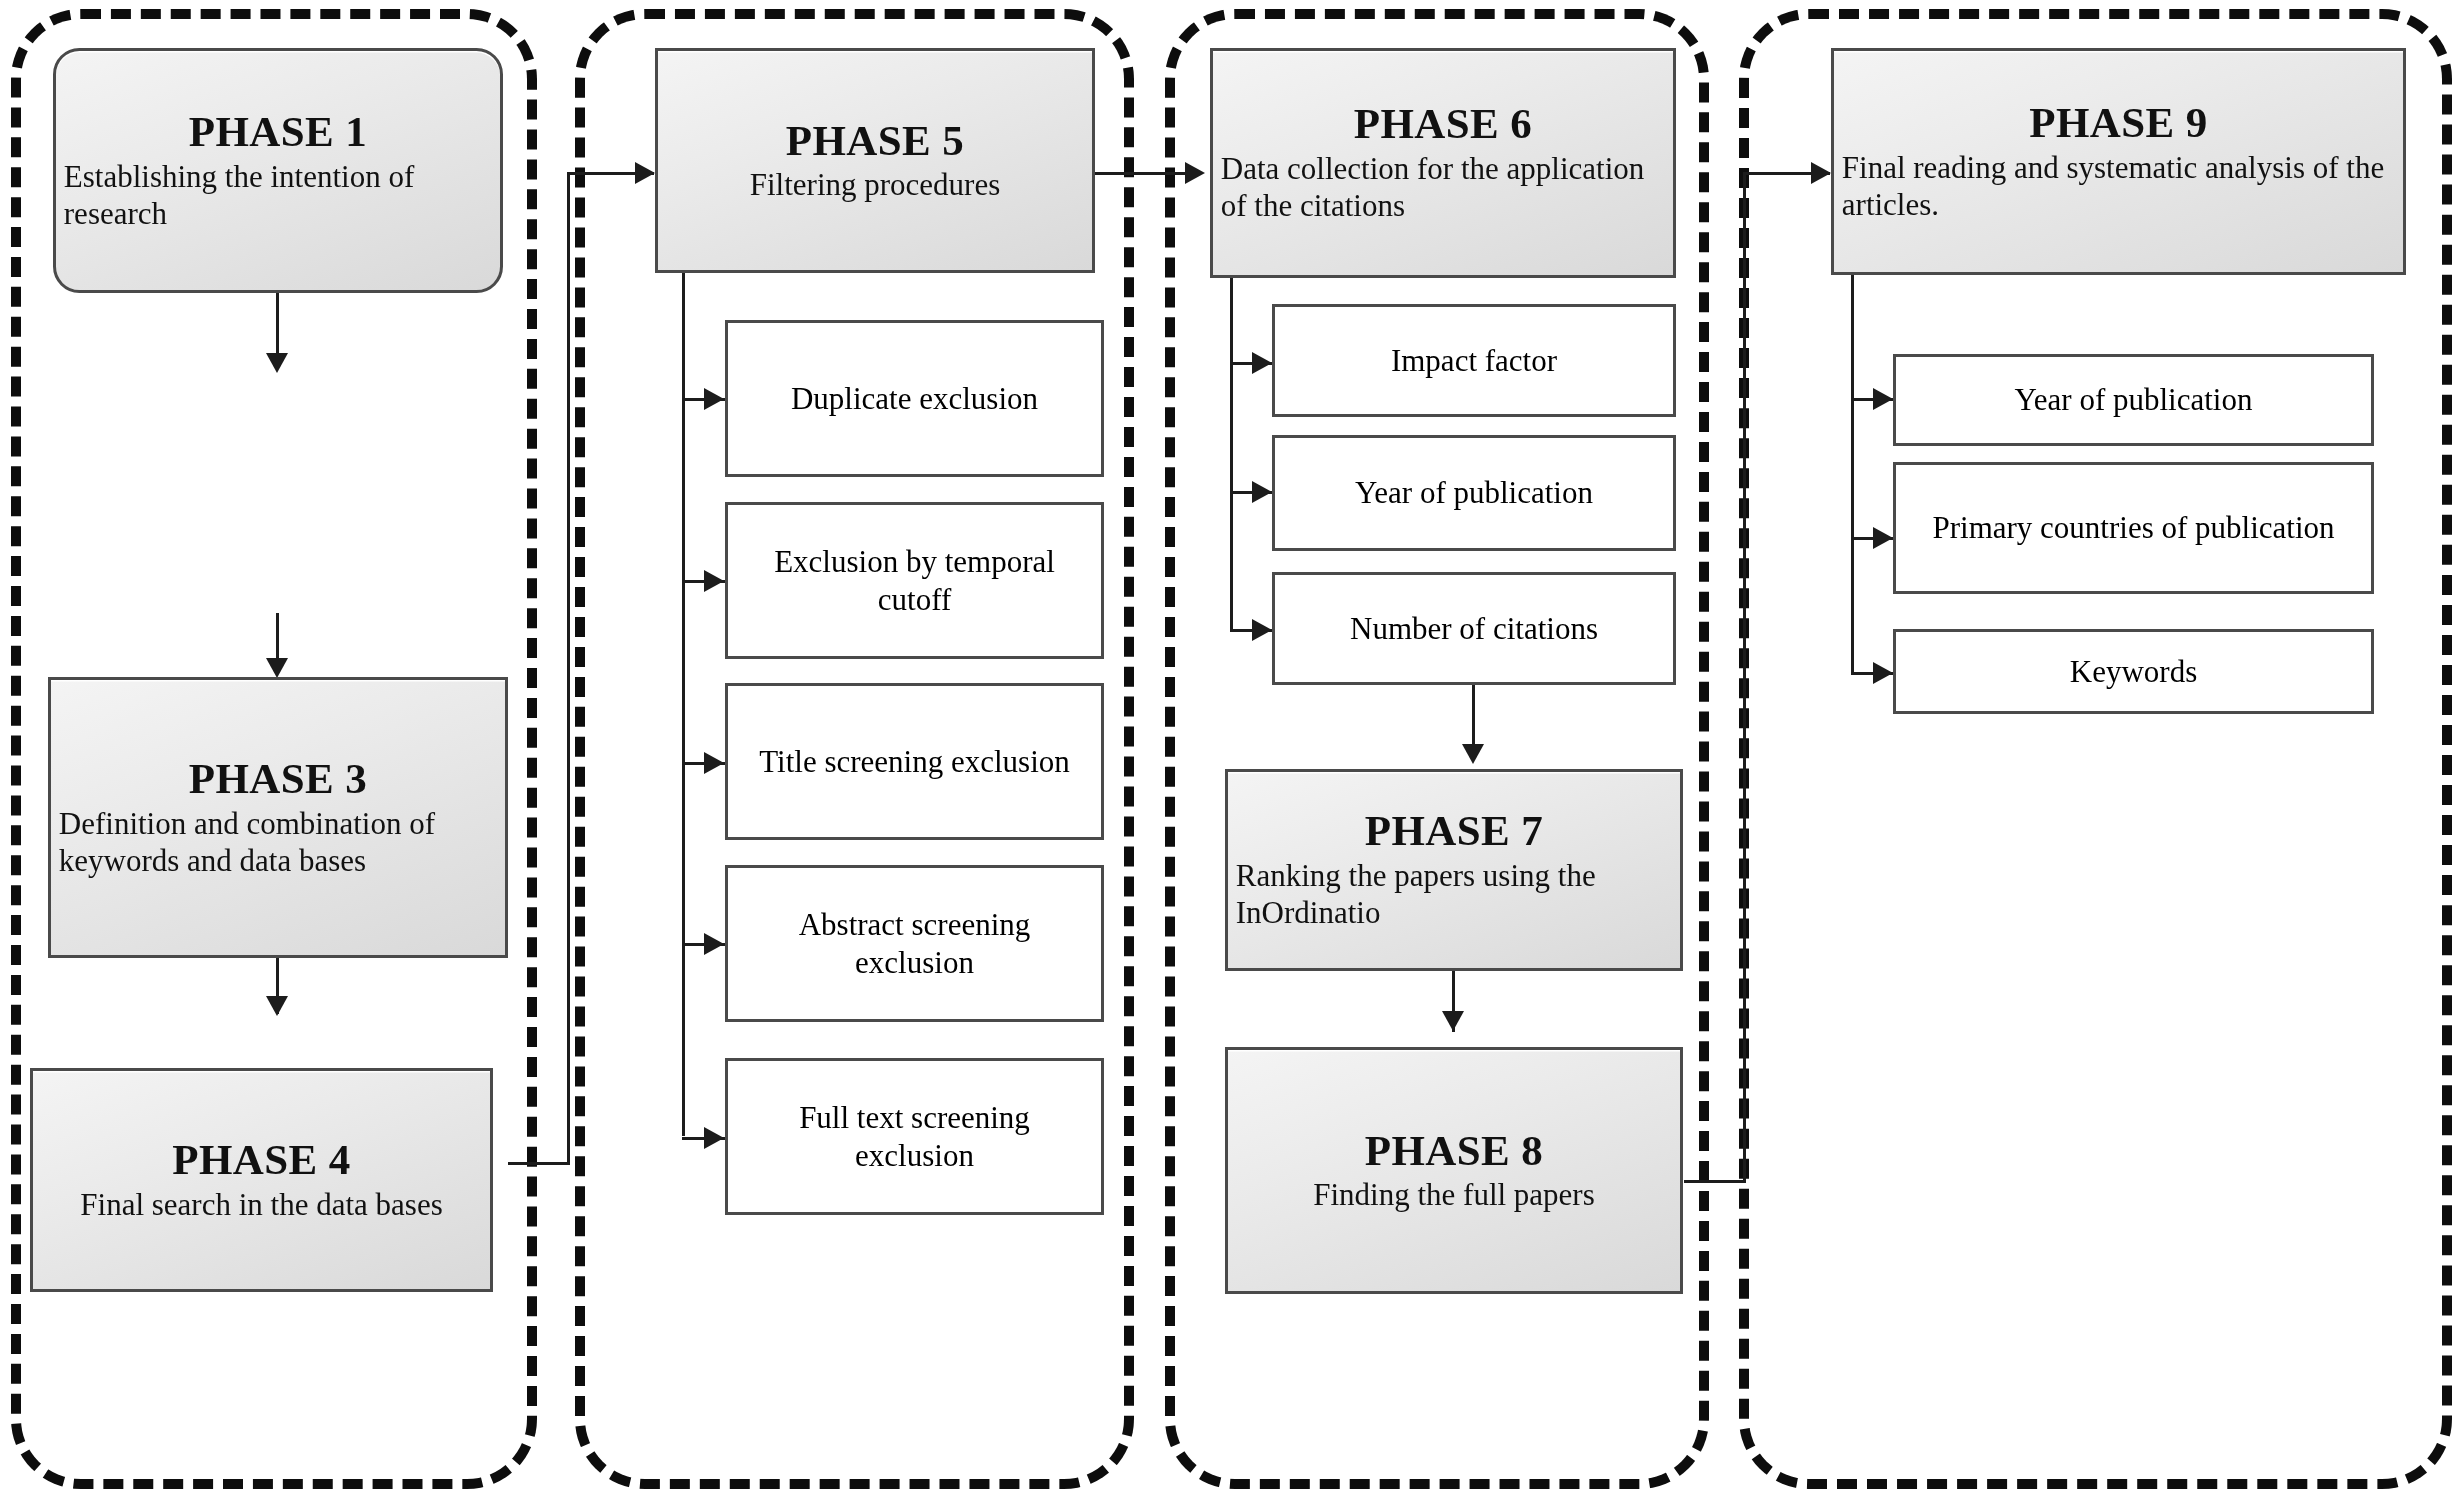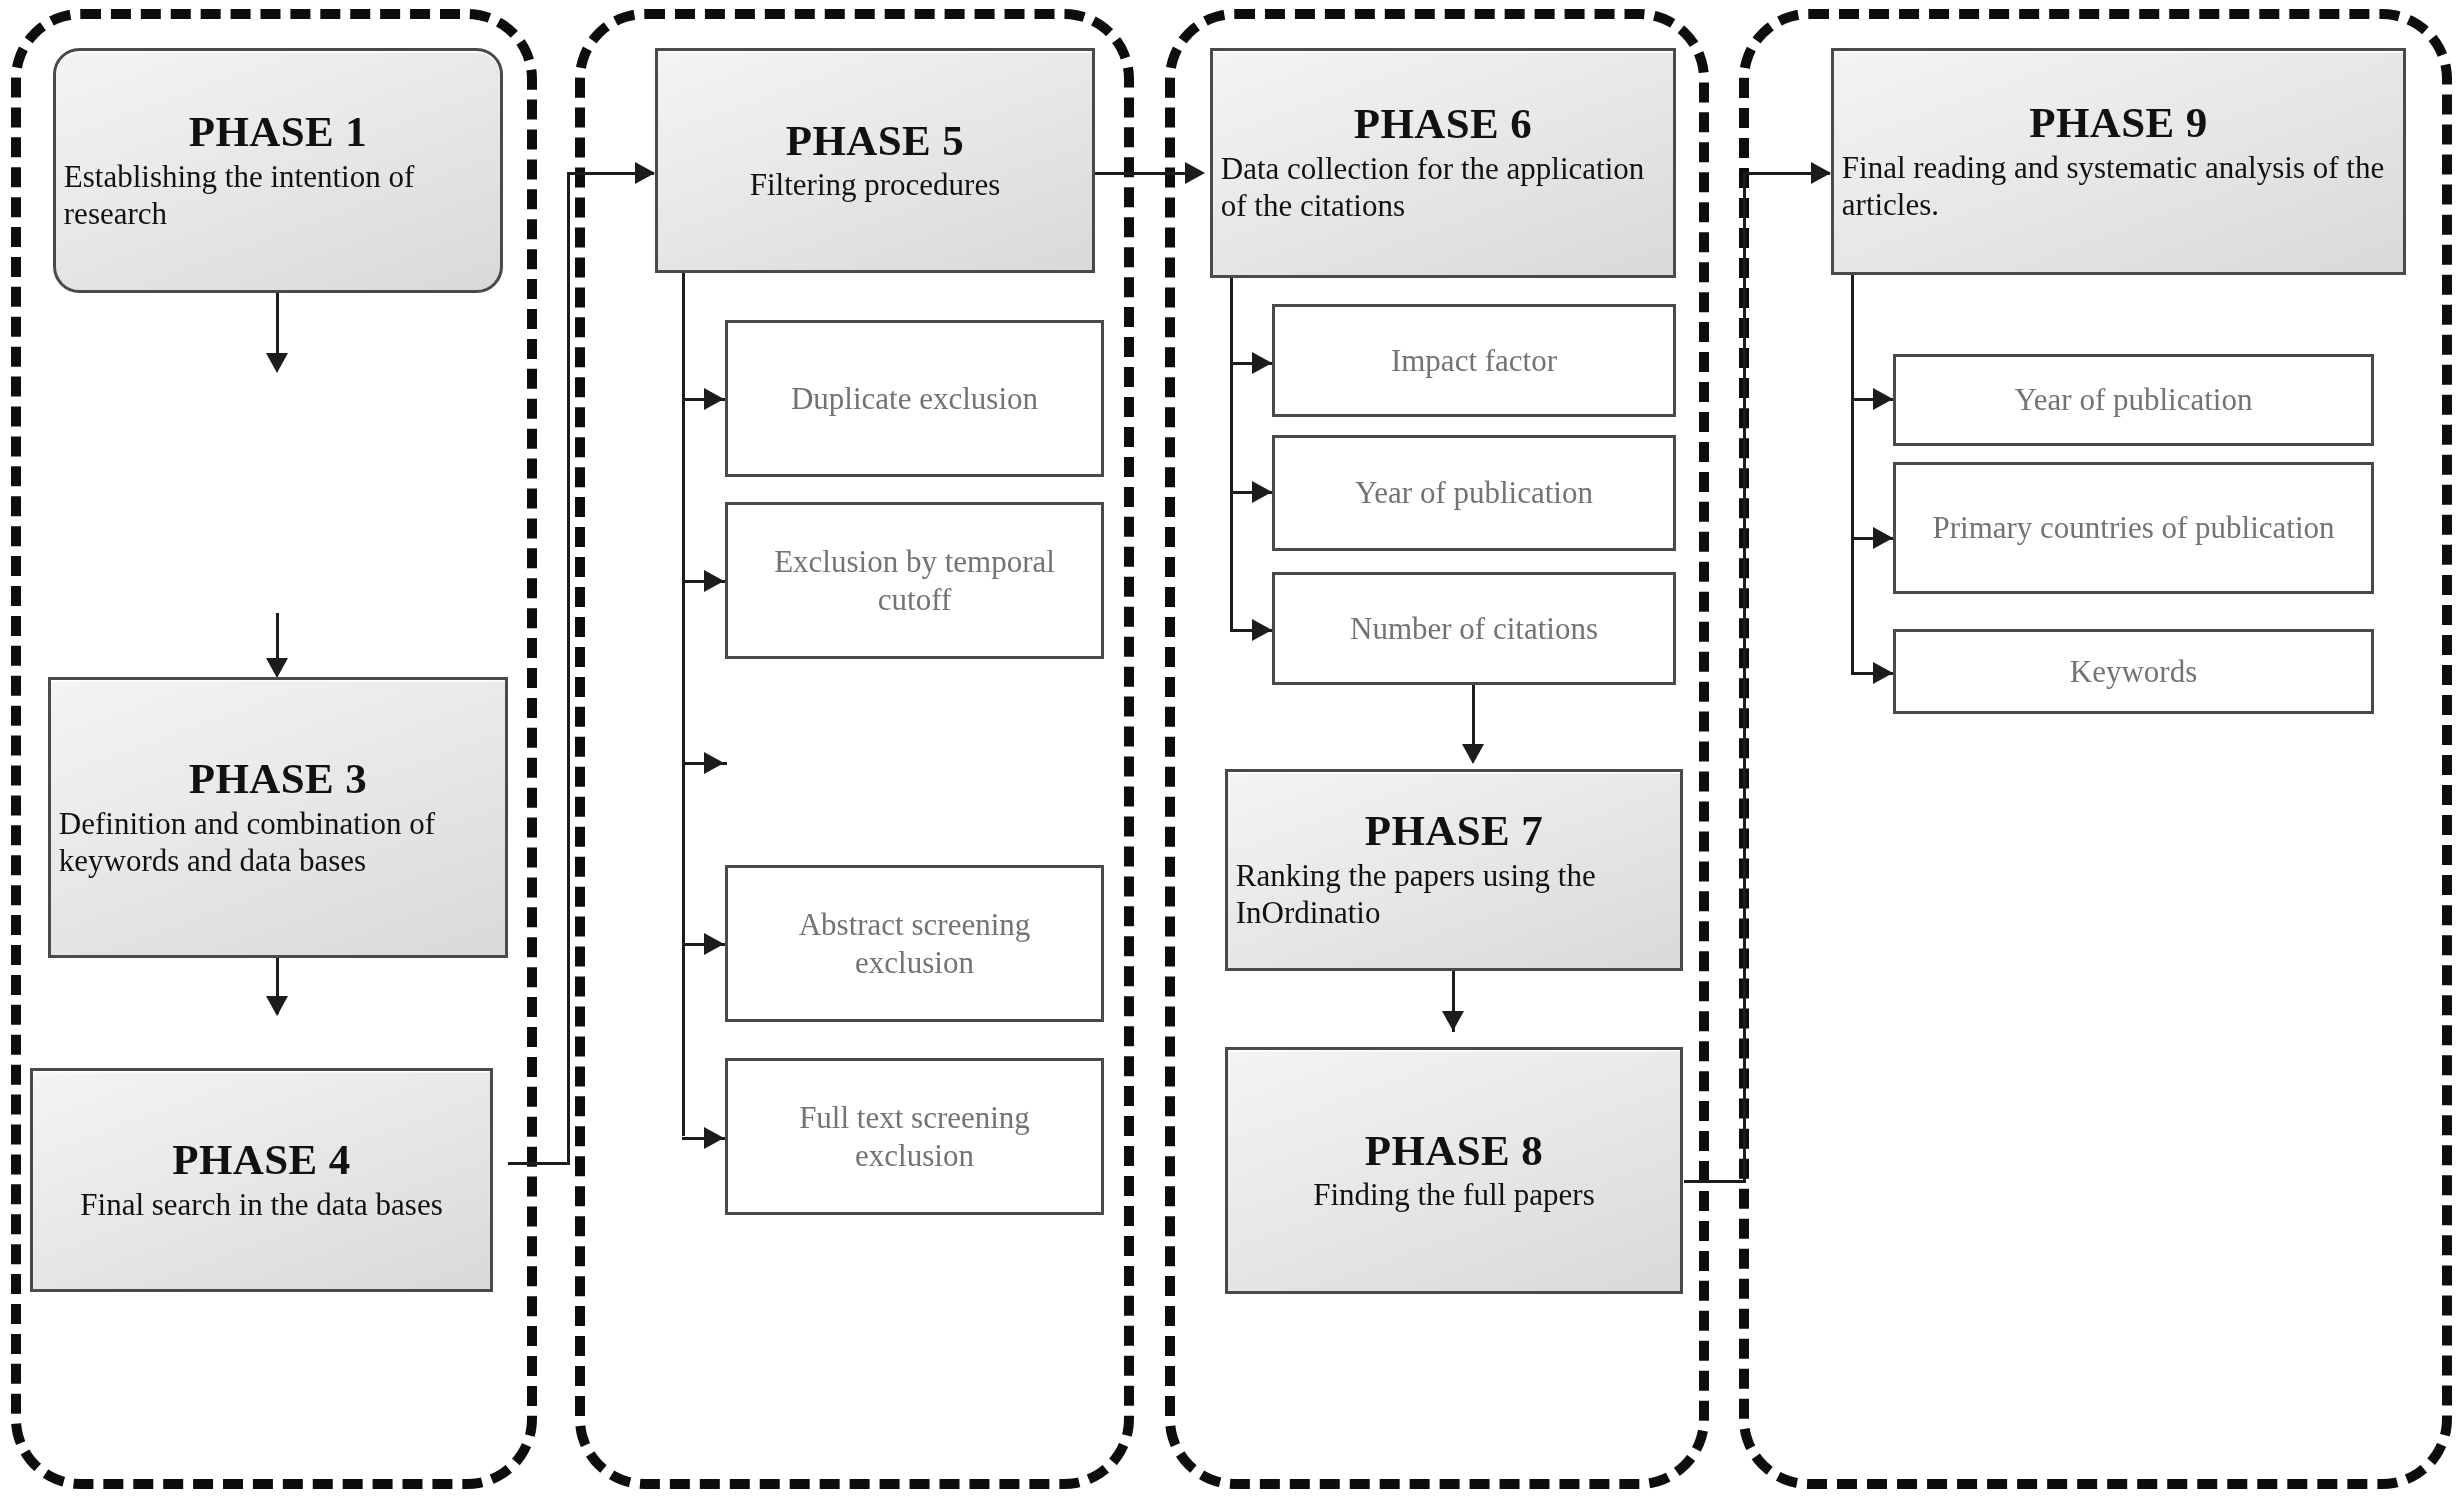--- a/index.html
+++ b/index.html
@@ -59,21 +59,21 @@
     box-sizing: border-box;
     border: 3.1px solid #4a4a4a;
     background: #ffffff;
     display: flex;
     align-items: center;
     justify-content: center;
     text-align: center;
     padding: 3.1px 9.3px;
     font-size: 31px;
     line-height: 1.2;
-    color: #737373;
+    color: #000000;
   }
   
   .line-v {
     position: absolute;
     width: 0;
     border-left: 3.1px solid #1c1c1c;
   }
   .line-h {
     position: absolute;
     height: 0;
@@ -148,20 +148,23 @@
   </div>
 
   <div class="line-h" style="left:682px; top:580px; width:45px;"></div>
   <div class="arrow-right" style="left:704px; top:570px;"></div>
   <div class="sub-box" style="left:725px; top:502px; width:379px; height:157px;">
     <span>Exclusion by temporal cutoff</span>
   </div>
 
   <div class="line-h" style="left:682px; top:762px; width:45px;"></div>
   <div class="arrow-right" style="left:704px; top:752px;"></div>
+  <div class="sub-box" style="left:725px; top:683px; width:379px; height:157px;">
+    <span>Title screening exclusion</span>
+  </div>
 
   <div class="line-h" style="left:682px; top:943px; width:45px;"></div>
   <div class="arrow-right" style="left:704px; top:933px;"></div>
   <div class="sub-box" style="left:725px; top:865px; width:379px; height:157px;">
     <span>Abstract screening exclusion</span>
   </div>
 
   <div class="line-h" style="left:682px; top:1137px; width:45px;"></div>
   <div class="arrow-right" style="left:704px; top:1127px;"></div>
   <div class="sub-box" style="left:725px; top:1058px; width:379px; height:157px;align-items:center;">

